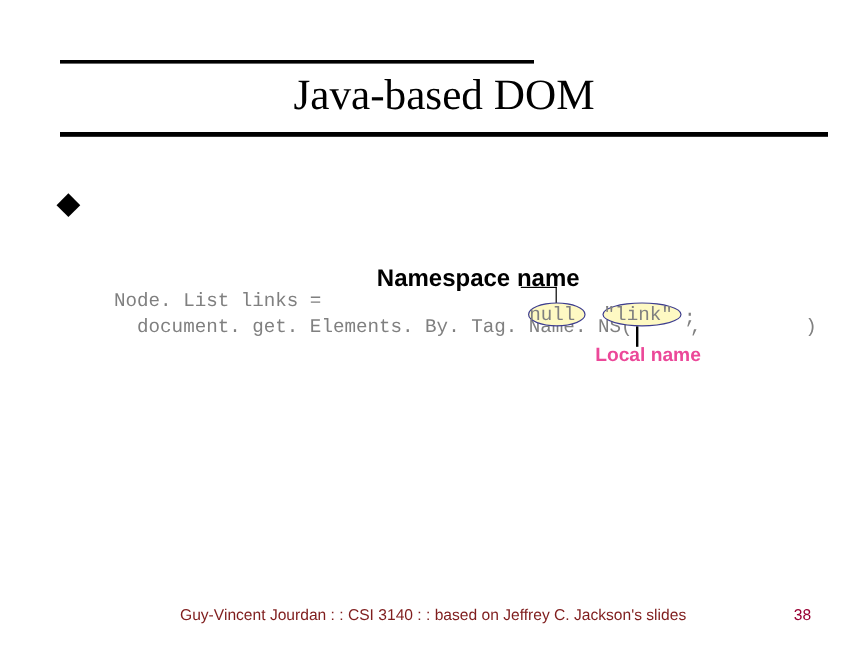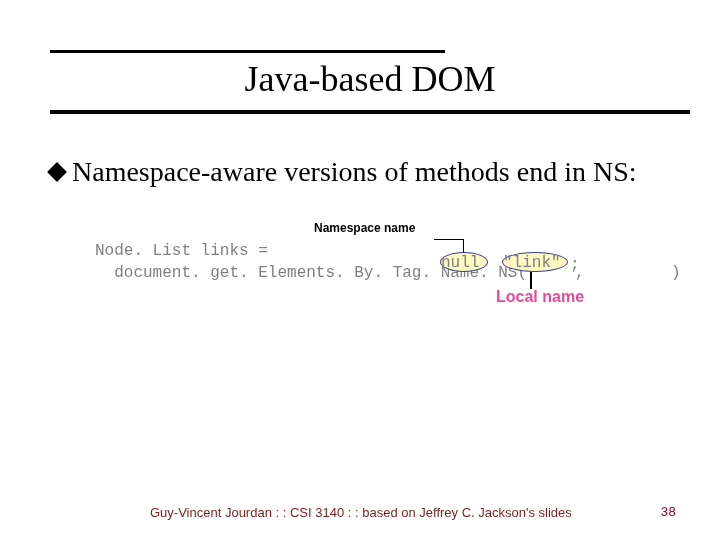--- a/index.html
+++ b/index.html
@@ -4,42 +4,42 @@
 <style>
   * { margin: 0; padding: 0; box-sizing: border-box; }
   html, body { width: 720px; height: 540px; background: #fff; font-family: "Times New Roman", Times, serif; color: #000; }
   .slide { position: relative; width: 712px; height: 540px; }
   .title-rule-top { position: absolute; left: 50px; top: 50px; width: 395px; height: 3px; background: #000; }
   .title { position: absolute; left: 50px; top: 58px; width: 640px; text-align: center; font-size: 36px; font-weight: 400; }
   .title-rule-bottom { position: absolute; left: 50px; top: 110px; width: 640px; height: 4px; background: #000; }
   .bullet-row { position: absolute; left: 50px; top: 155px; width: 640px; font-size: 28px; line-height: 1.2; }
   .diamond { display: inline-block; width: 14px; height: 14px; background: #000; transform: rotate(45deg); margin-right: 8px; vertical-align: 2px; }
   .code-block { position: absolute; left: 95px; top: 240px; font-family: "Courier New", Courier, monospace; font-size: 16px; color: #808080; line-height: 1.4; white-space: pre; }
-  .ns-label { position: absolute; left: 314px; top: 221px; font-family: Arial, Helvetica, sans-serif; font-size: 12px; font-weight: 700; color: #000; }
+  .ns-label { position: absolute; left: 314px; top: 221px; font-family: Arial, Helvetica, sans-serif; font-size: 20px; font-weight: 700; color: #000; }
   .local-label { position: absolute; left: 496px; top: 288px; font-family: Arial, Helvetica, sans-serif; font-size: 16px; font-weight: 700; color: #ec4899; }
   .pill { position: absolute; border: 1px solid #3d3d8f; border-radius: 50%/50%; background: #fef9c3; color: #808080; font-family: "Courier New", Courier, monospace; font-size: 16px; line-height: 20px; text-align: left; }
   .pill-null { left: 440px; top: 252px; width: 48px; height: 20px; }
   .pill-link { left: 502px; top: 252px; width: 66px; height: 20px; }
   .ns-connector { position: absolute; left: 434px; top: 239px; width: 30px; height: 14px; border-top: 1px solid #000; border-right: 1px solid #000; }
   .local-connector { position: absolute; left: 530px; top: 272px; width: 2px; height: 17px; background: #000; }
   .code-tail { position: absolute; left: 570px; top: 256px; font-family: "Courier New", Courier, monospace; font-size: 16px; color: #808080; }
   .footer-left { position: absolute; left: 150px; bottom: 20px; font-family: Arial, Helvetica, sans-serif; font-size: 13px; color: #7f1d1d; }
-  .footer-right { position: absolute; right: 36px; bottom: 20px; font-family: Liberation Mono, monospace; font-size: 13px; color: #990033; }
+  .footer-right { position: absolute; right: 36px; bottom: 20px; font-family: Liberation Sans, sans-serif; font-size: 13px; color: #990033; }
 </style>
 </head>
 <body>
 
 <div class="slide">
 
   <div class="title-rule-top"></div>
   <div class="title">Java-based DOM</div>
   <div class="title-rule-bottom"></div>
 
   <div class="bullet-row">
-    <span class="diamond"></span><span>Namespace-aware versions of methods end in NS:</span>
+    <span class="diamond"></span>
   </div>
 
   <div class="ns-label">Namespace name</div>
   <div class="ns-connector"></div>
 
   <div class="code-block"><span>Node. List links =</span>
 <span>  document. get. Elements. By. Tag. Name. NS(     ,         )</span></div>
 
   <div class="pill pill-null">null</div>
   <div class="pill pill-link">"link"</div>

